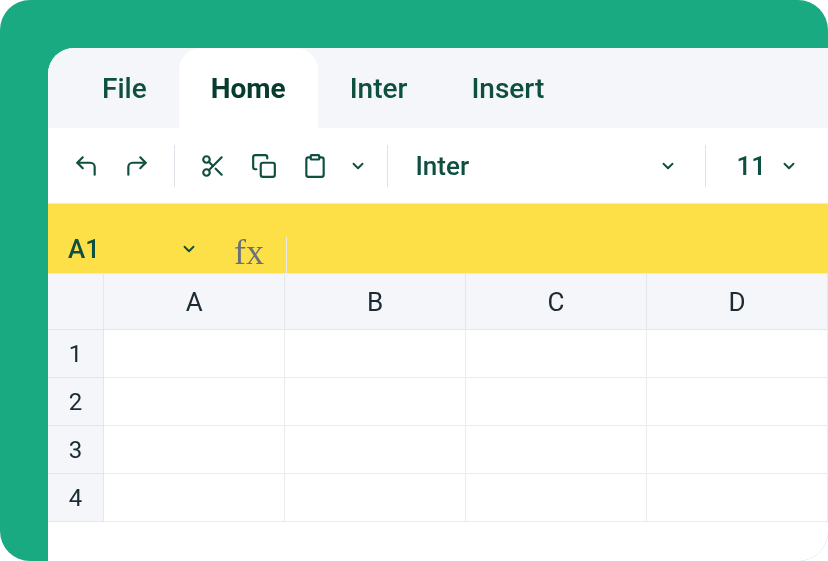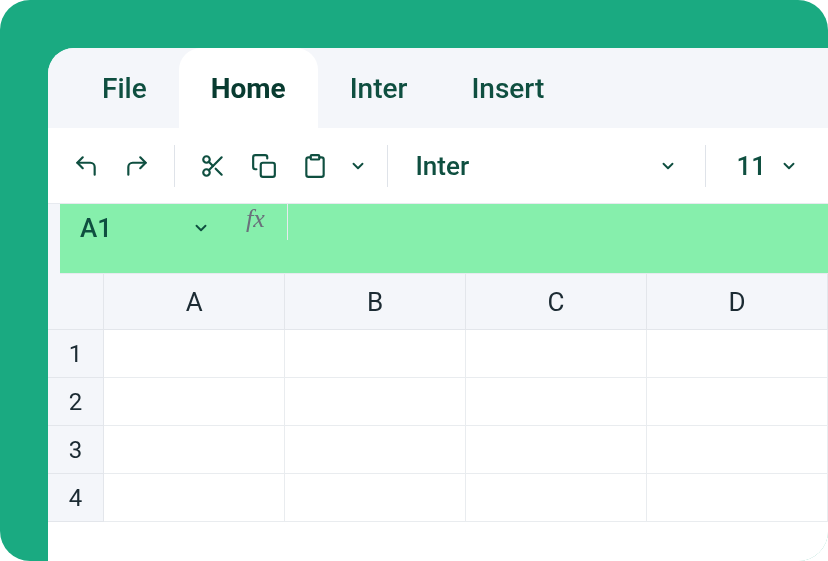--- a/index.html
+++ b/index.html
@@ -97,43 +97,41 @@
     padding: 0 16px;
     color:#0f4f40;
     font-size: 26px;
     font-weight: 500;
     cursor:pointer;
     gap: 14px;
   }
 
   
   .formula-row {
-    background:#86efac;
+    background:#fde047;
     height: 70px;
     display:flex;
-    align-items:flex-start;
+    align-items:flex-end;
     padding: 0 14px;
     border-bottom: 1px solid #e7eaef;
-    margin-left: 12px;
   }
   .name-box {
     display:flex; align-items:center;
     height: 48px;
     padding-left: 6px;
     font-size: 26px;
     font-weight:500;
     color:#0f4f40;
     gap: 80px;
     cursor:pointer;
   }
   .fx {
     margin-left: 36px;
     font-family: Georgia, "Times New Roman", serif;
-    font-style: italic;
-    font-size: 26px;
+    font-size: 36px;
     color: #6a717b;
   }
   .fx-sep {
     width:1px; height:36px; background:#e7eaef; margin: 0 22px;
   }
   .formula-input {
     flex:1; height:48px; border:none; outline:none;
     font-size:24px; color:#0f4f40; background:transparent;
   }
 

